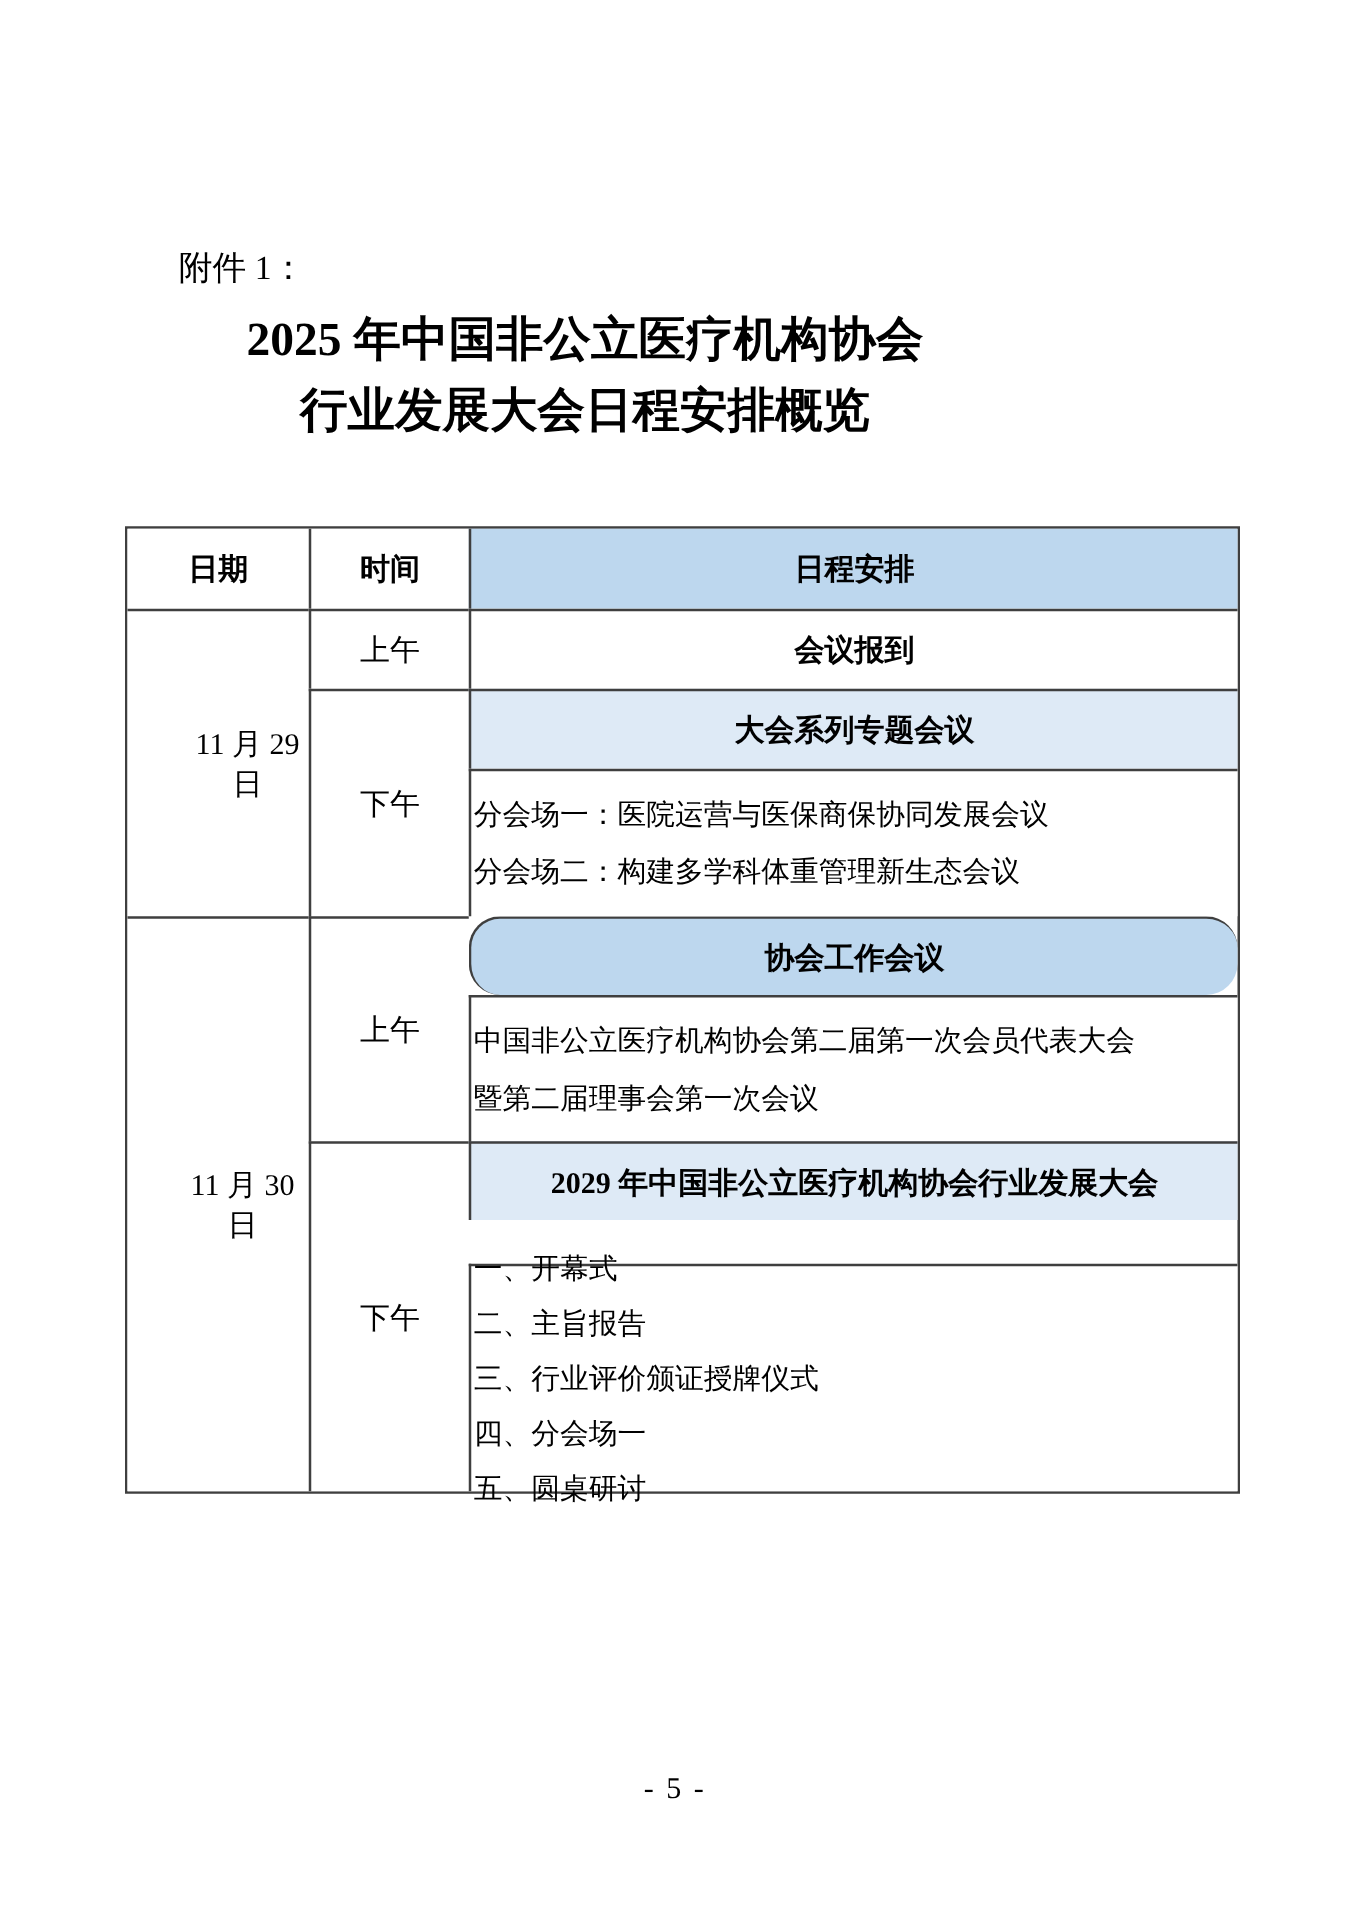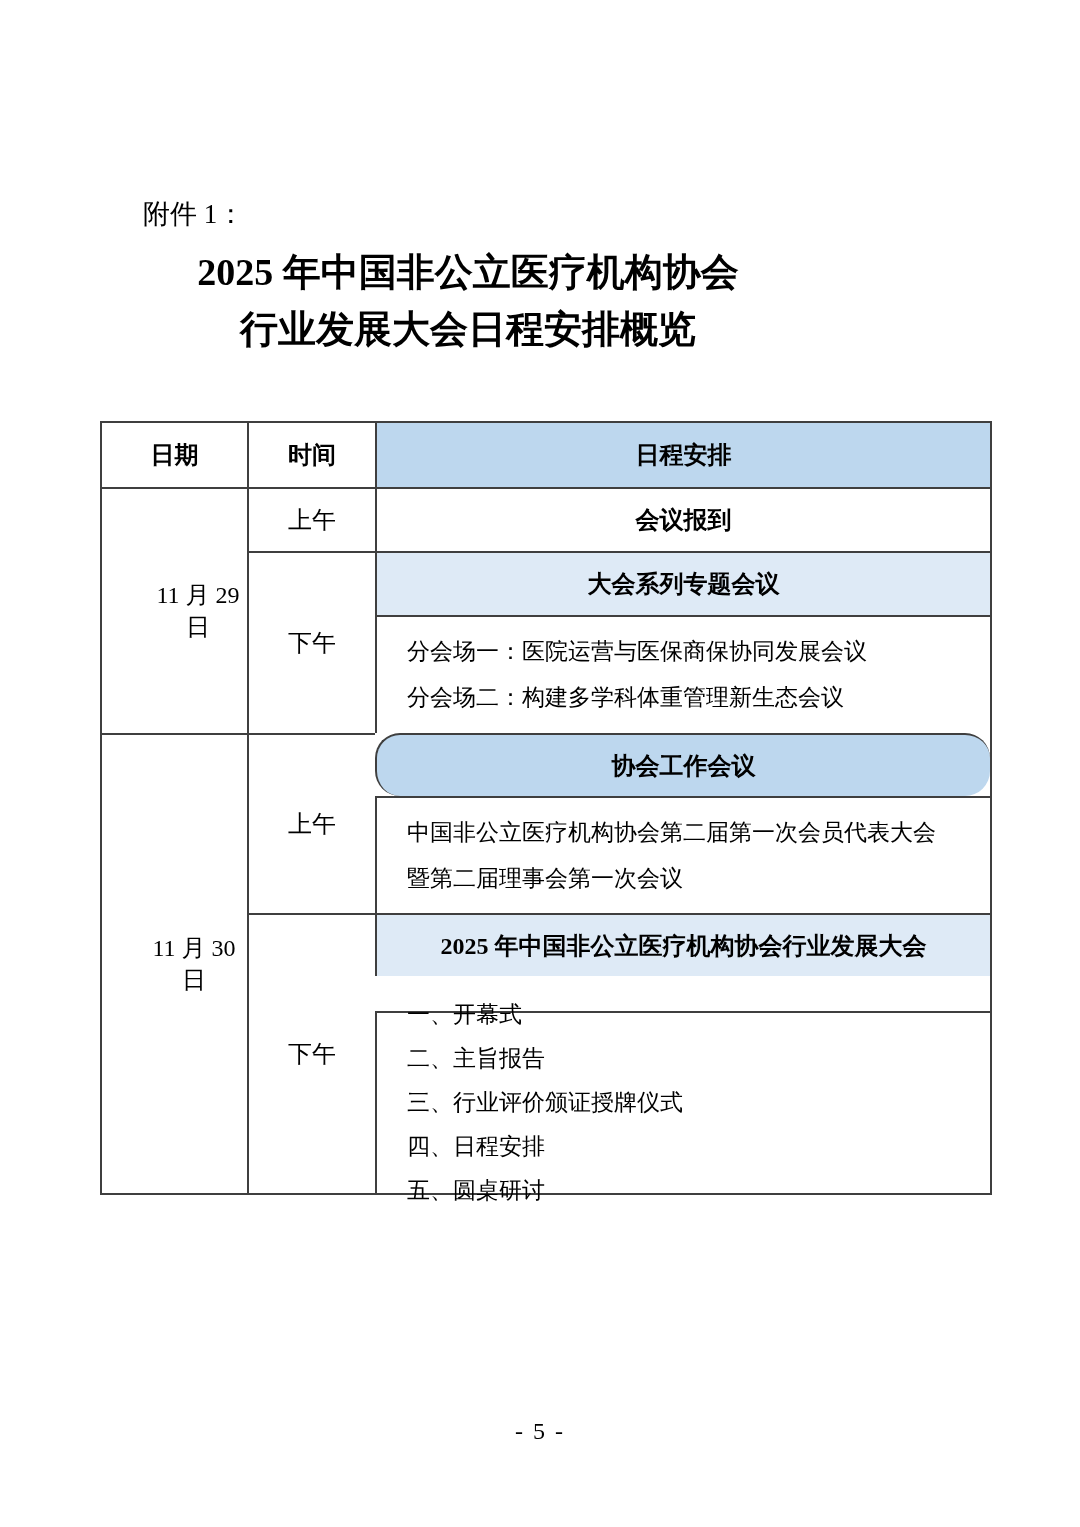--- a/index.html
+++ b/index.html
@@ -64,21 +64,21 @@
   .r2-4 { grid-row: 2 / 5; padding-left: 47px; }
   .r3-4 { grid-row: 3 / 5; }
   .r5-8 { grid-row: 5 / 9; padding-left: 39px; }
   .r5-6 { grid-row: 5 / 7; }
   .r7-8 { grid-row: 7 / 9; }
   .detail {
     flex-direction: column;
     align-items: flex-start;
     justify-content: center;
     text-align: left;
-    padding: 6px 14px 6px 30px;
+    padding: 6px 14px 6px 2px;
     font-size: 23px;
   }
   .detail .line { line-height: 46px; white-space: nowrap; }
   .detail-list .line { line-height: 44px; }
   .page-number {
     position: absolute;
     left: 0; top: 1418px;
     width: 1080px;
     text-align: center;
     font-size: 24px;
@@ -120,27 +120,27 @@
       <div class="line">分会场二：构建多学科体重管理新生态会议</div>
     </div>
 
     <div class="cell c3 r5 bl bt bold bg-header">协会工作会议</div>
 
     <div class="cell detail c3 r6 bl bt">
       <div class="line">中国非公立医疗机构协会第二届第一次会员代表大会</div>
       <div class="line">暨第二届理事会第一次会议</div>
     </div>
 
-    <div class="cell c3 r7 bl bt bold bg-band">2025 年中国非公立医疗机构协会行业发展大会</div>
+    <div class="cell c3 r7 bl bt bold bg-band">2029 年中国非公立医疗机构协会行业发展大会</div>
 
     <div class="cell detail detail-list c3 r8 bl bt">
       <div class="line">一、开幕式</div>
       <div class="line">二、主旨报告</div>
       <div class="line">三、行业评价颁证授牌仪式</div>
-      <div class="line">四、日程安排</div>
+      <div class="line">四、分会场一</div>
       <div class="line">五、圆桌研讨</div>
     </div>
 
   </div>
 
   <div class="page-number">- 5 -</div>
 
 </div>
 
 </body></html>

